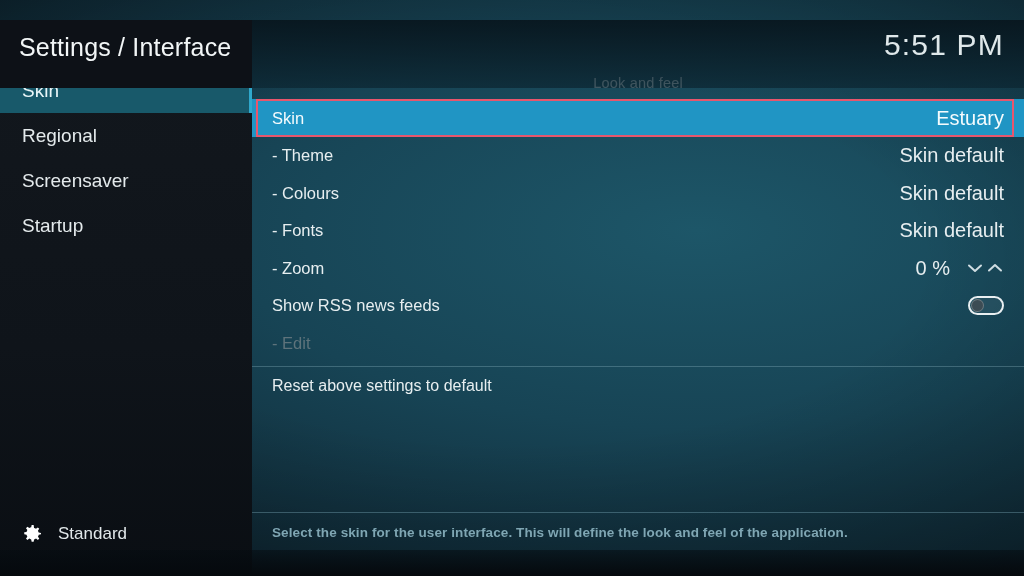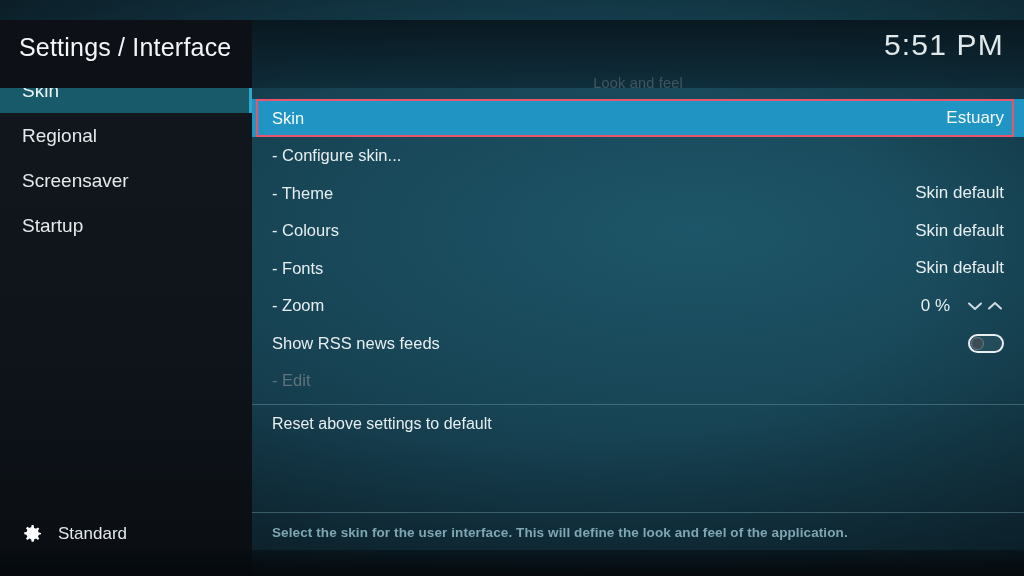--- a/index.html
+++ b/index.html
@@ -85,21 +85,21 @@
   }
   .rows { position:relative; }
   .row {
     position:relative; height:37.5px;
     display:flex; align-items:center;
     padding:0 20px 0 20px;
     font-size:16.5px; color:#e7eef0;
   }
   .row .lbl { flex:0 0 auto; white-space:nowrap; }
   .row .val {
-    margin-left:auto; color:#e7eef0; font-size:17px; white-space:nowrap;
+    margin-left:auto; color:#e7eef0; font-size:20px; white-space:nowrap;
   }
   .row.dim .lbl { color:#5e737b; }
   .row.selected {
     background:#2095c4;
     color:#ffffff;
     height:38px;
   }
   .row.selected .lbl, .row.selected .val { color:#f4fbfd; }
 
   
@@ -195,23 +195,20 @@
     <div class="section-title">Look and feel</div>
 
     <div class="rows">
 
       <div class="row selected">
         <span class="lbl">Skin</span>
         <span class="val">Estuary</span>
         <span class="annot"></span>
       </div>
 
-      <div class="row">
-        <span class="lbl">- Configure skin...</span>
-      </div>
 
       <div class="row">
         <span class="lbl">- Theme</span>
         <span class="val">Skin default</span>
       </div>
 
       <div class="row">
         <span class="lbl">- Colours</span>
         <span class="val">Skin default</span>
       </div>

